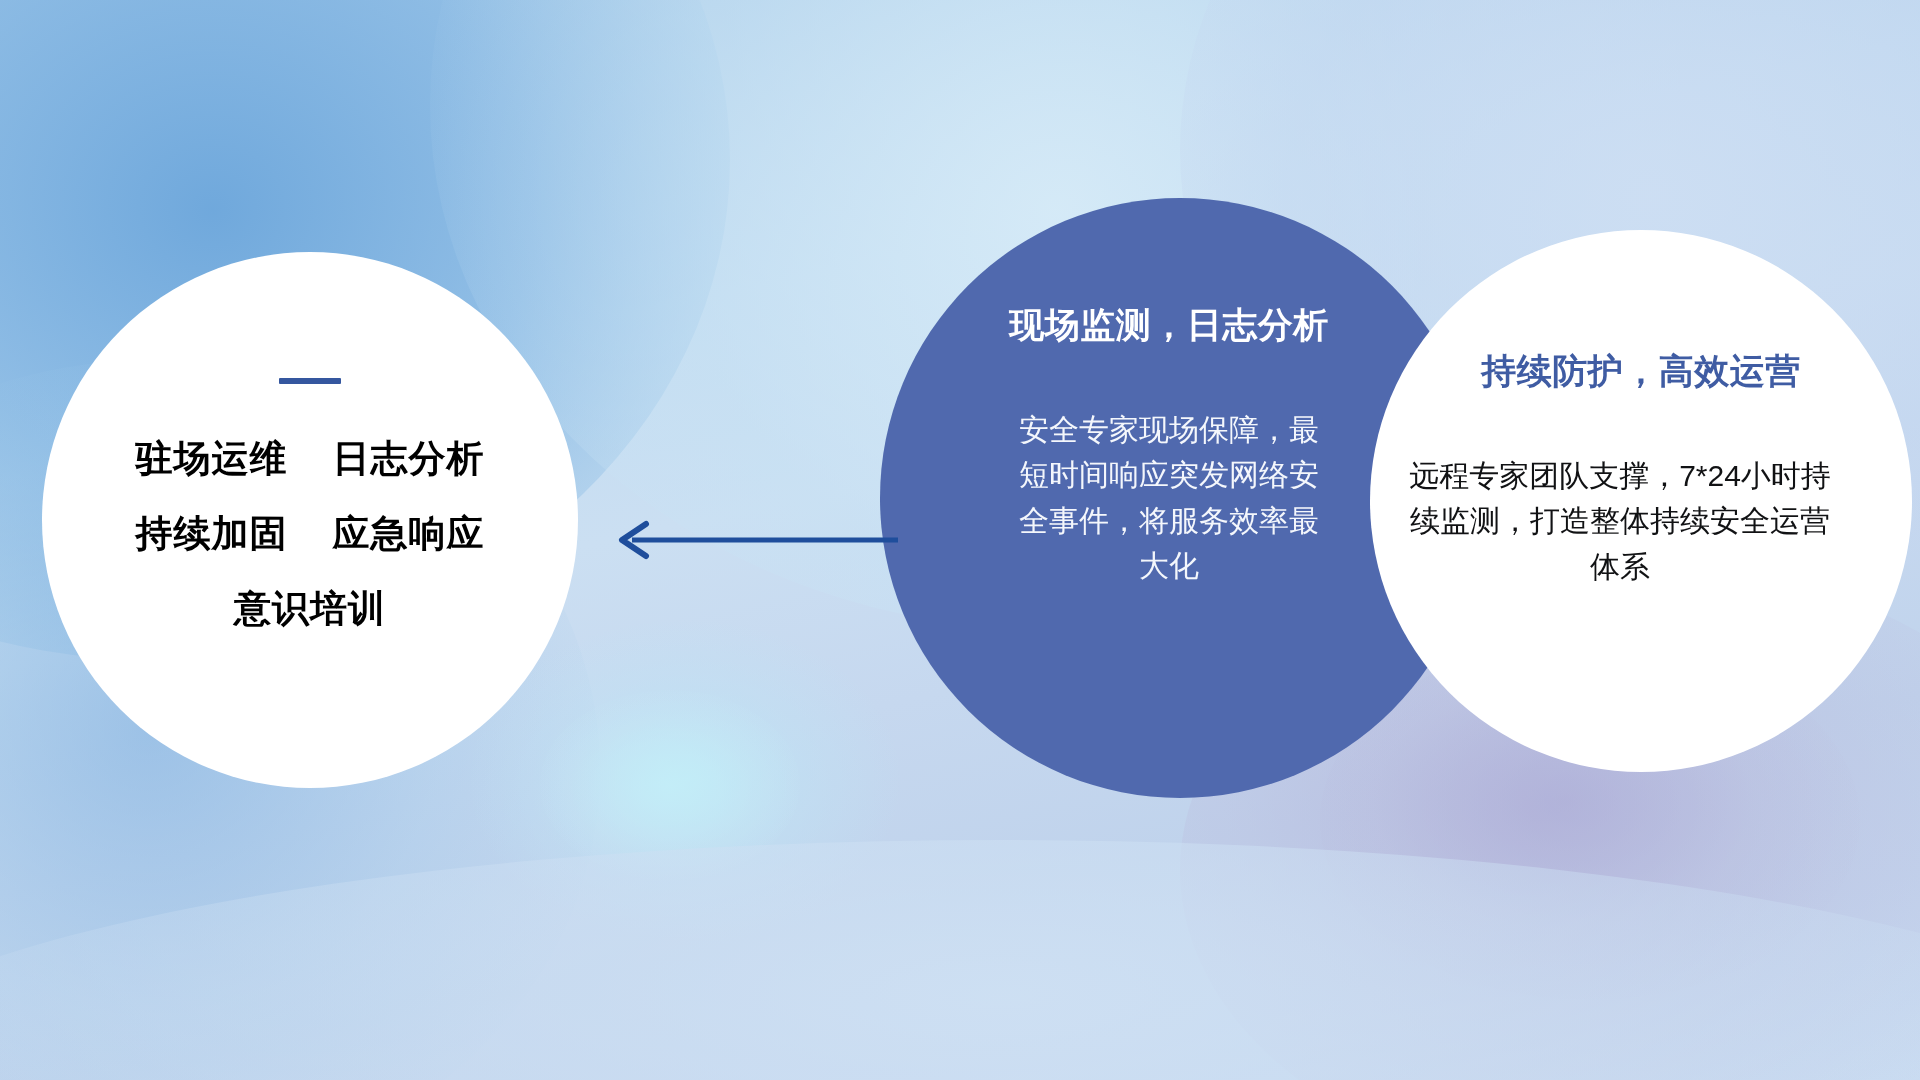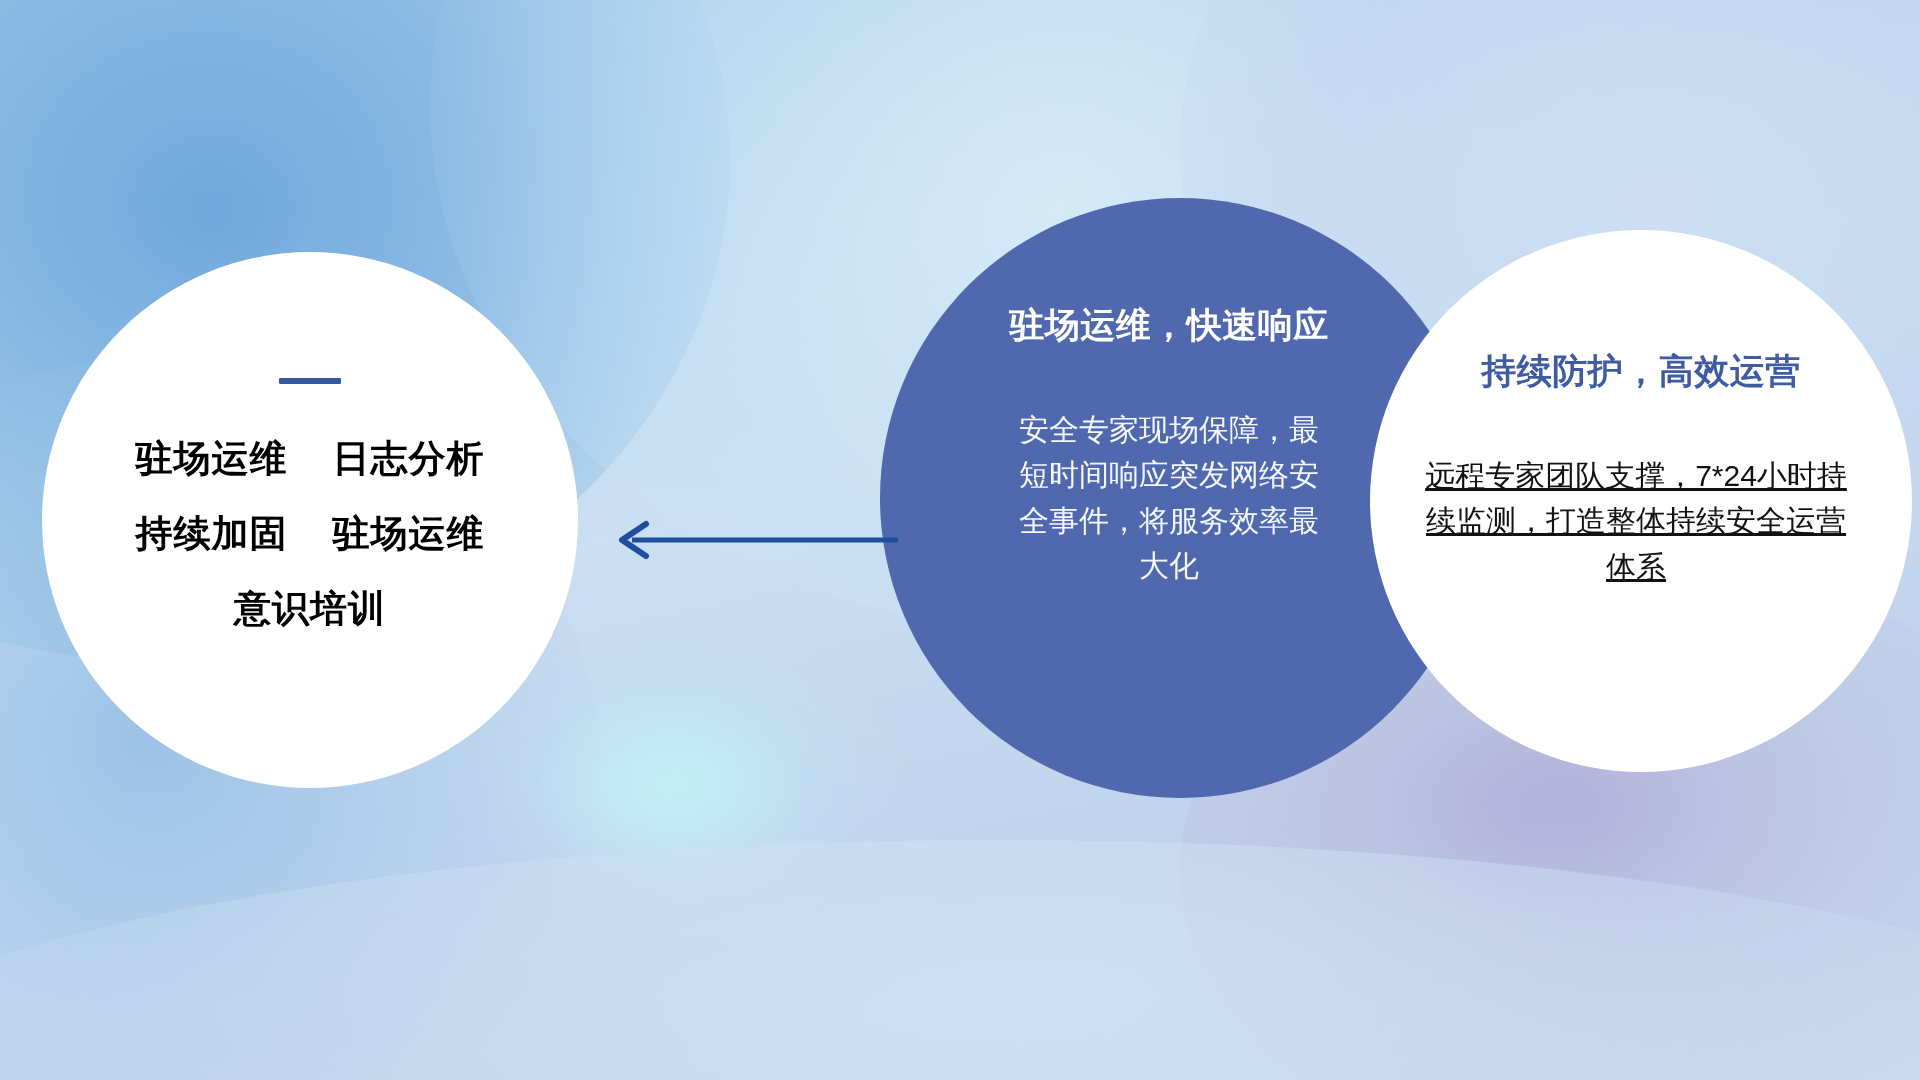--- a/index.html
+++ b/index.html
@@ -254,23 +254,22 @@
     letter-spacing: 0.5px;
     text-align: center;
     margin: 0;
     white-space: nowrap;
   }
   #right-body {
     color: #111214;
     font-size: 30px;
     line-height: 1.52;
     text-align: center;
-    margin: 62px 0 0 16px;
+    margin: 62px 0 0 0;
     width: 432px;
-    text-decoration: underline;
   }
 
   
   #arrow-wrap {
     position: absolute;
     left: 598px;
     top: 512px;
     width: 300px;
     height: 56px;
     z-index: 12;
@@ -301,26 +300,26 @@
   <div id="arrow-wrap">
     <svg width="300" height="56" viewBox="0 0 300 56" xmlns="http://www.w3.org/2000/svg">
       <line x1="300" y1="28" x2="34" y2="28" stroke="#1f4e9c" stroke-width="5"></line>
       <polyline points="48,12 24,28 48,44" fill="none" stroke="#1f4e9c" stroke-width="6" stroke-linecap="round" stroke-linejoin="round"></polyline>
     </svg>
   </div>
 
   <div id="left-content">
     <div id="left-dash"></div>
     <div class="left-line">驻场运维    日志分析</div>
-    <div class="left-line">持续加固    驻场运维</div>
+    <div class="left-line">持续加固    应急响应</div>
     <div class="left-line">意识培训</div>
   </div>
 
   <div id="center-content">
-    <div id="center-title">驻场运维，快速响应</div>
+    <div id="center-title">现场监测，日志分析</div>
     <div id="center-body">安全专家现场保障，最短时间响应突发网络安全事件，将服务效率最大化</div>
   </div>
 
   <div id="right-content">
     <div id="right-title">持续防护，高效运营</div>
     <div id="right-body">远程专家团队支撑，7*24小时持续监测，打造整体持续安全运营体系</div>
   </div>
 
 </div>
 

